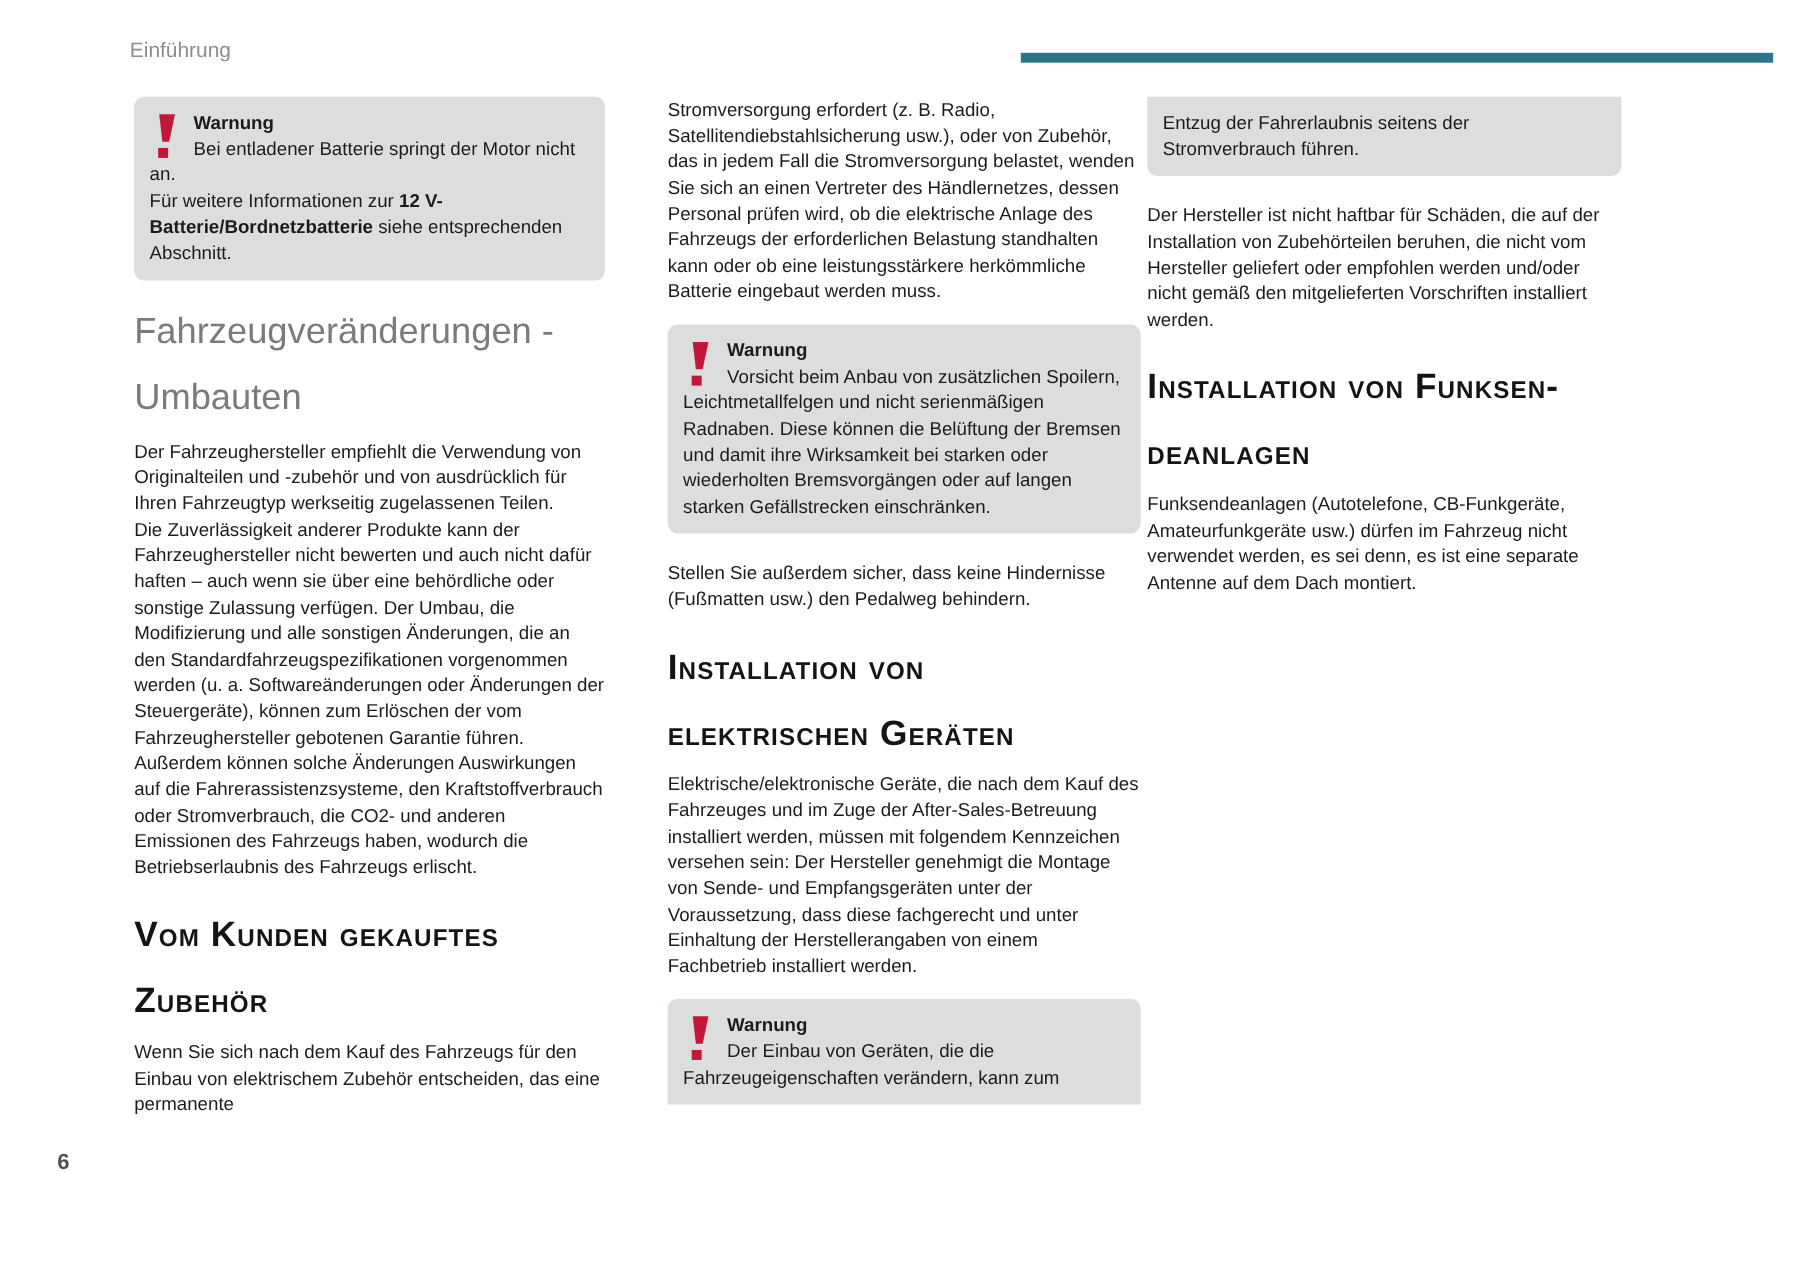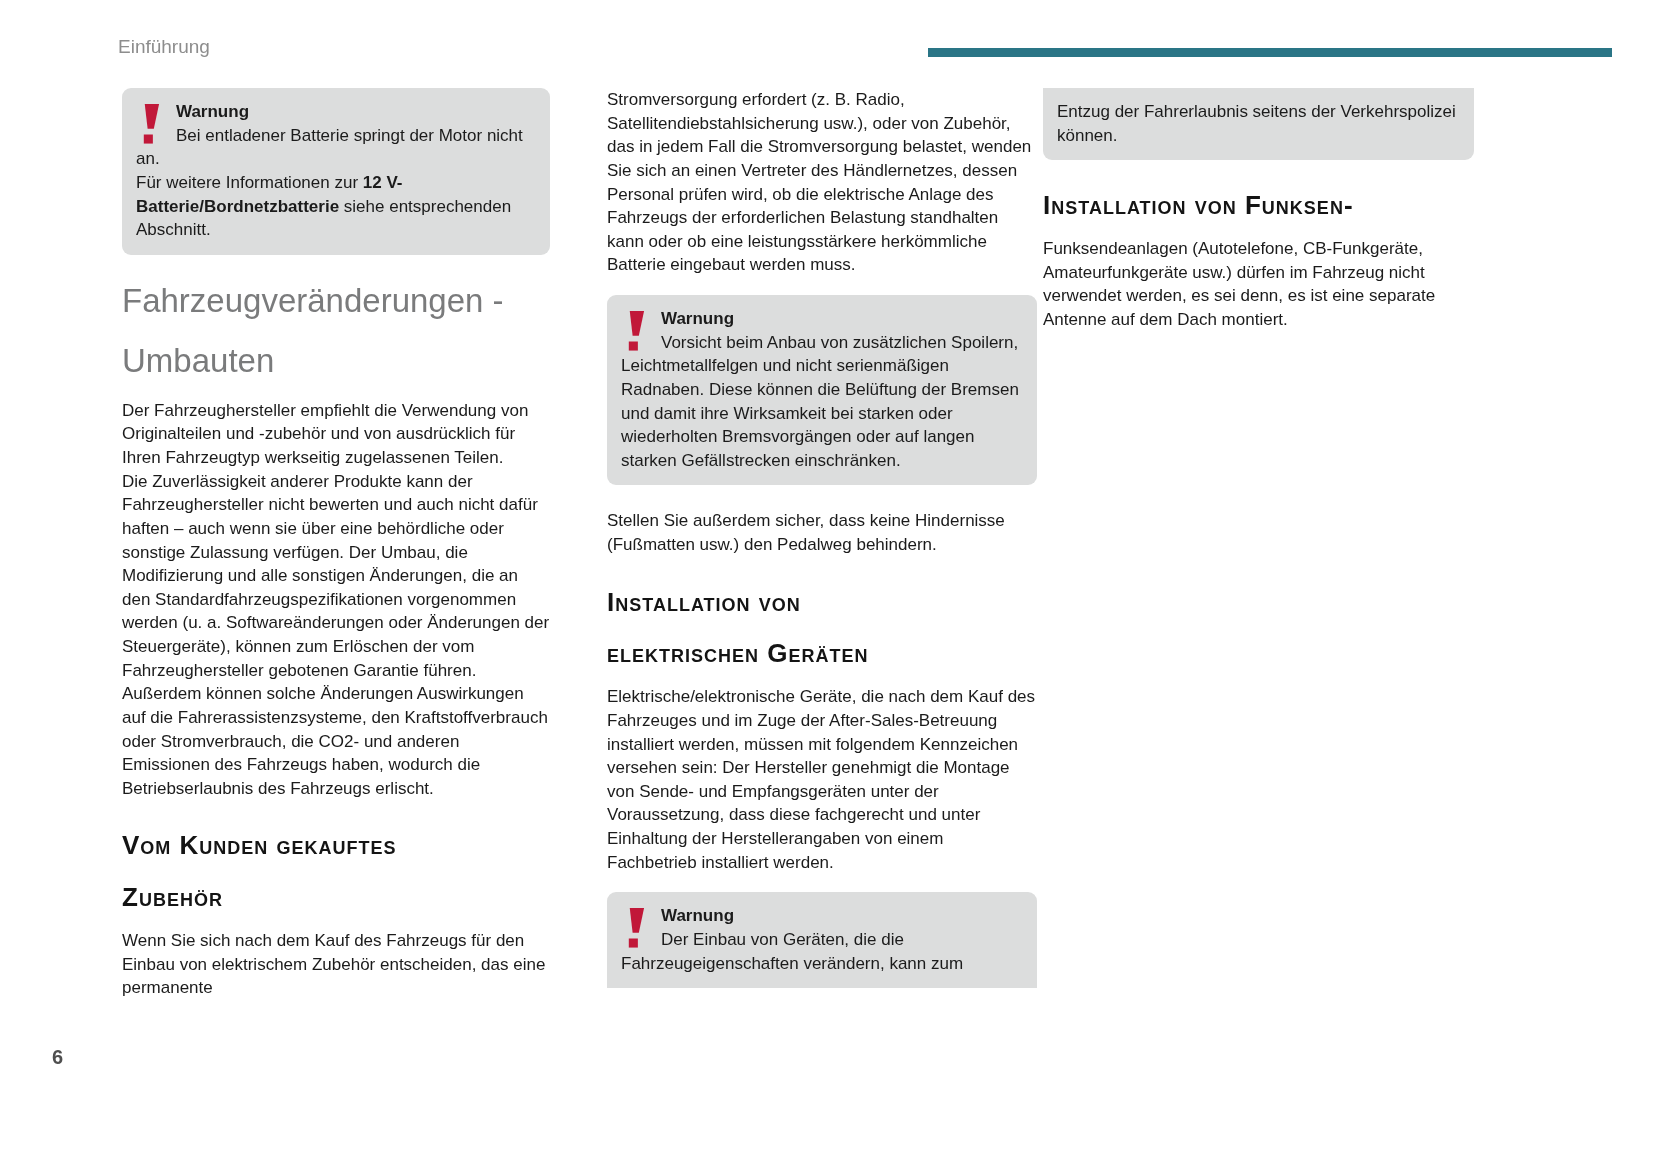--- a/index.html
+++ b/index.html
@@ -68,21 +68,21 @@
   .gray-heading {
     font-size: 33px;
     font-weight: 400;
     line-height: 1.32;
     color: #7a7b7c;
     margin: 24px 0 16px 0;
   }
   .sec-heading {
     font-variant: small-caps;
     font-weight: bold;
-    font-size: 26px;
+    font-size: 32px;
     line-height: 1.34;
     letter-spacing: 1px;
     color: #141414;
     margin: 28px 0 14px 0;
   }
   .line { display: block; margin-top: 17px; }
   p.body { margin: 0; }
 
   .page-num {
     position: absolute;
@@ -163,25 +163,27 @@
         </svg>
       </span>
       <div class="warn-title">Warnung</div>
       <p>Der Einbau von Geräten, die die Fahrzeugeigenschaften verändern, kann zum</p>
     </div>
   </div>
 
   <div class="col col3">
 
     <div class="warn-box cut-top" style="background: rgb(220, 221, 221);">
-      <p>Entzug der Fahrerlaubnis seitens der Verkehrspolizei können.</p>
+      <p>Entzug der Fahrerlaubnis seitens der Stromverbrauch führen.</p>
     </div>
 
+    <p class="body">Der Hersteller ist nicht haftbar für Schäden, die auf der Installation von Zubehörteilen beruhen, die nicht vom Hersteller geliefert oder empfohlen werden und/oder nicht gemäß den mitgelieferten Vorschriften installiert werden.</p>
 
     <h2 class="sec-heading">
       <span class="line">Installation von Funksen-</span>
+      <span class="line">deanlagen</span>
     </h2>
 
     <p class="body">Funksendeanlagen (Autotelefone, CB-Funkgeräte, Amateurfunkgeräte usw.) dürfen im Fahrzeug nicht verwendet werden, es sei denn, es ist eine separate Antenne auf dem Dach montiert.</p>
   </div>
 
   <div class="page-num">6</div>
 </div>
 
 </body></html>

